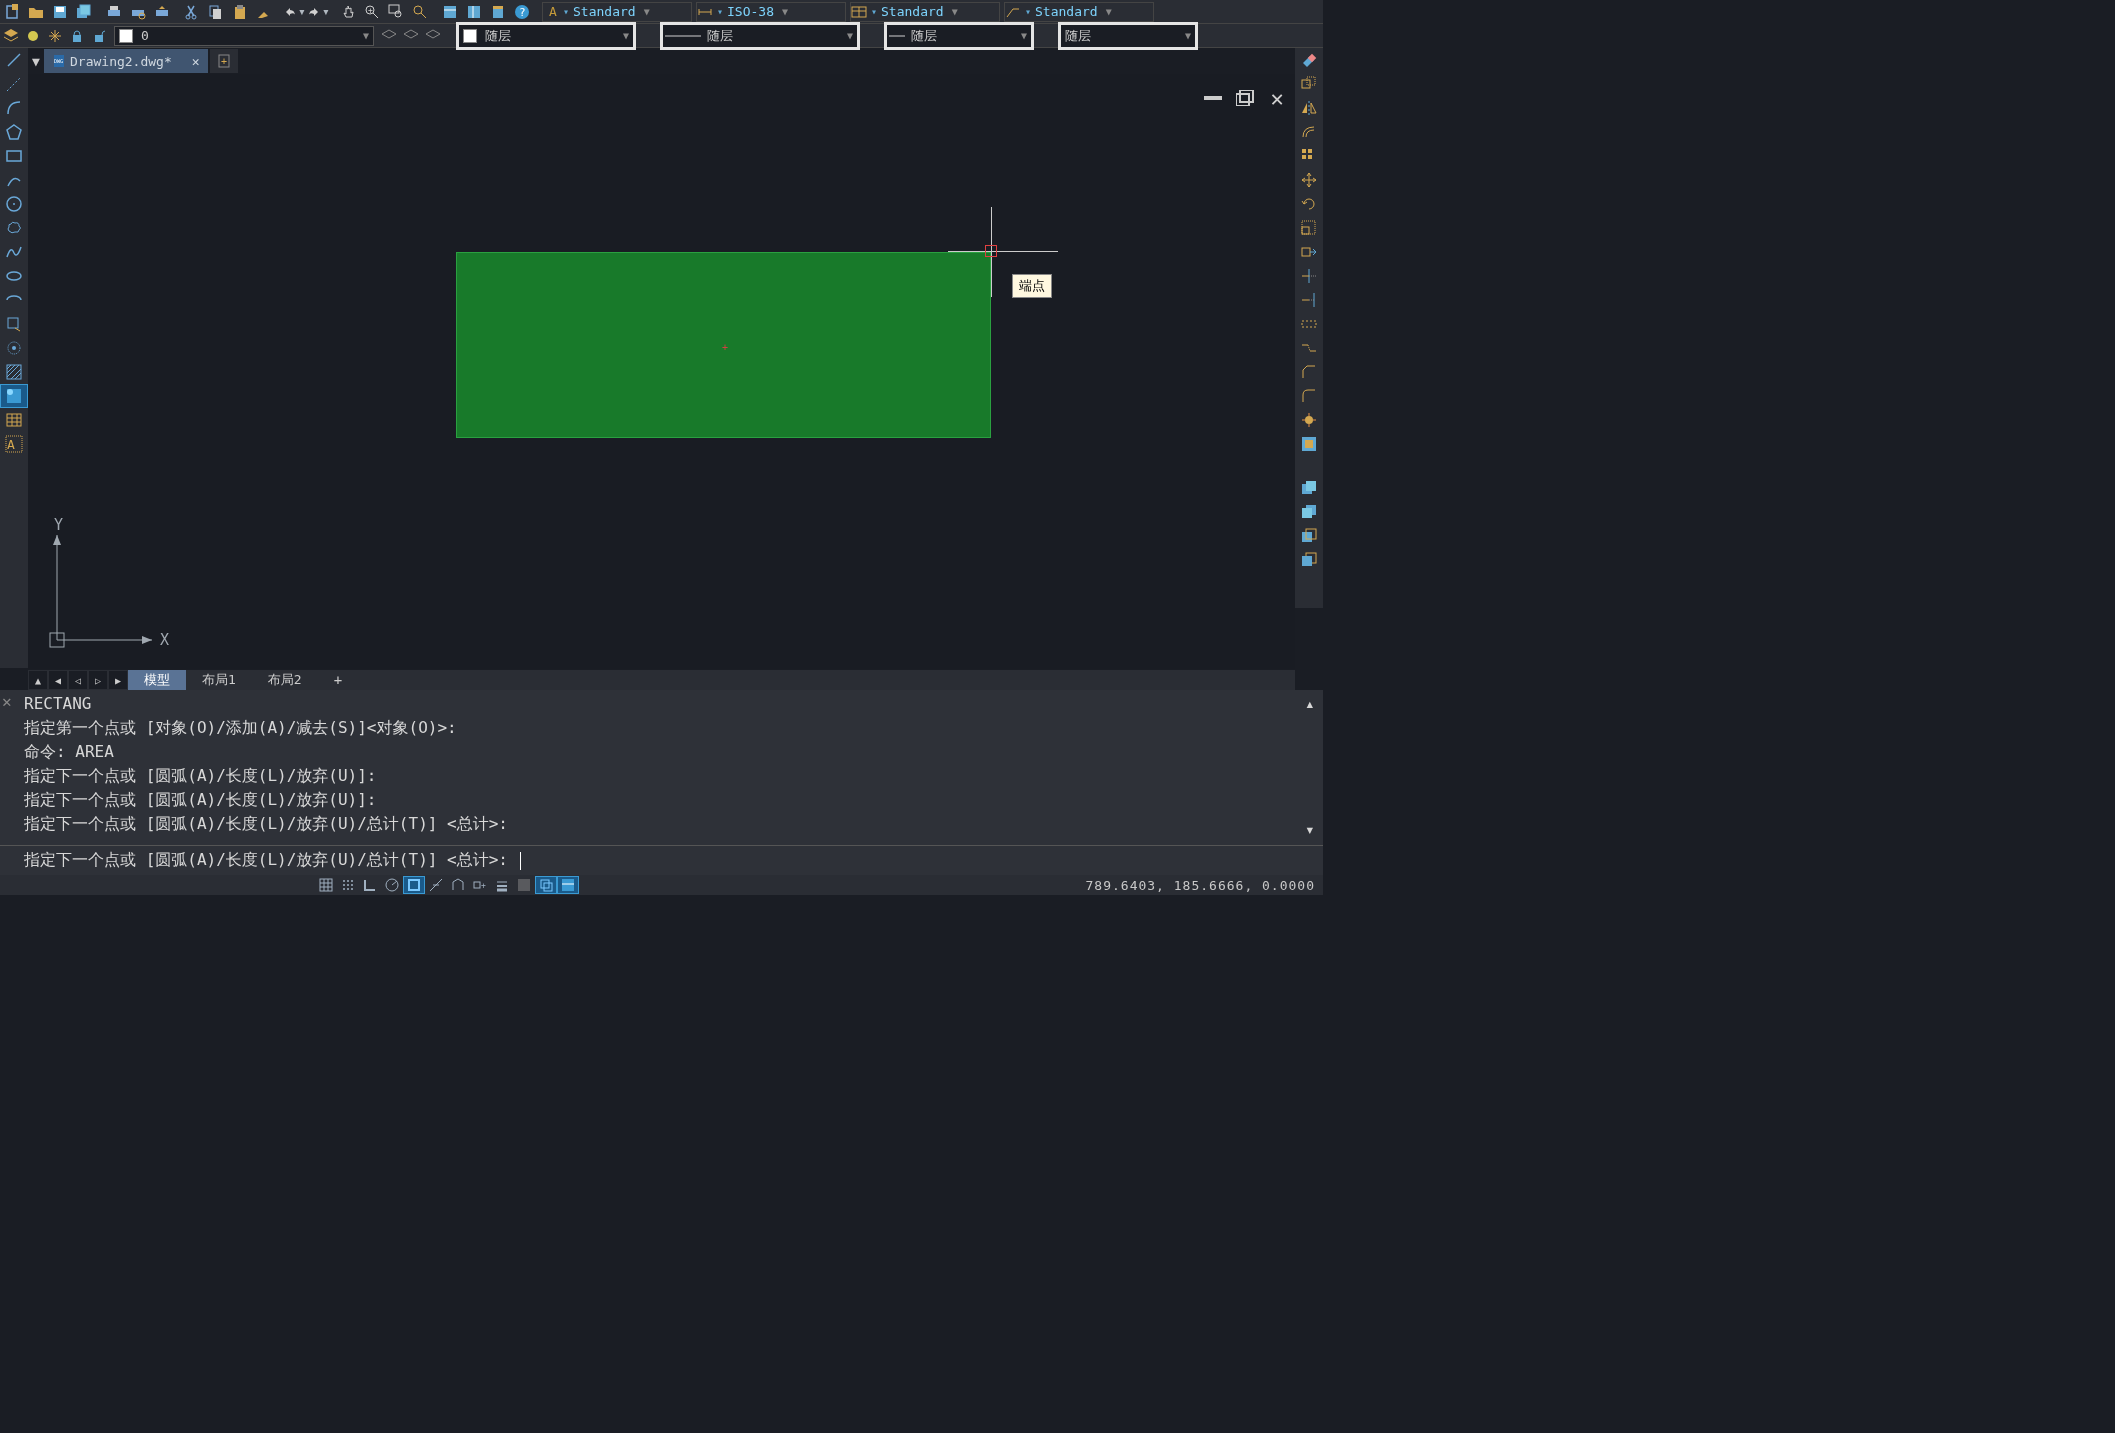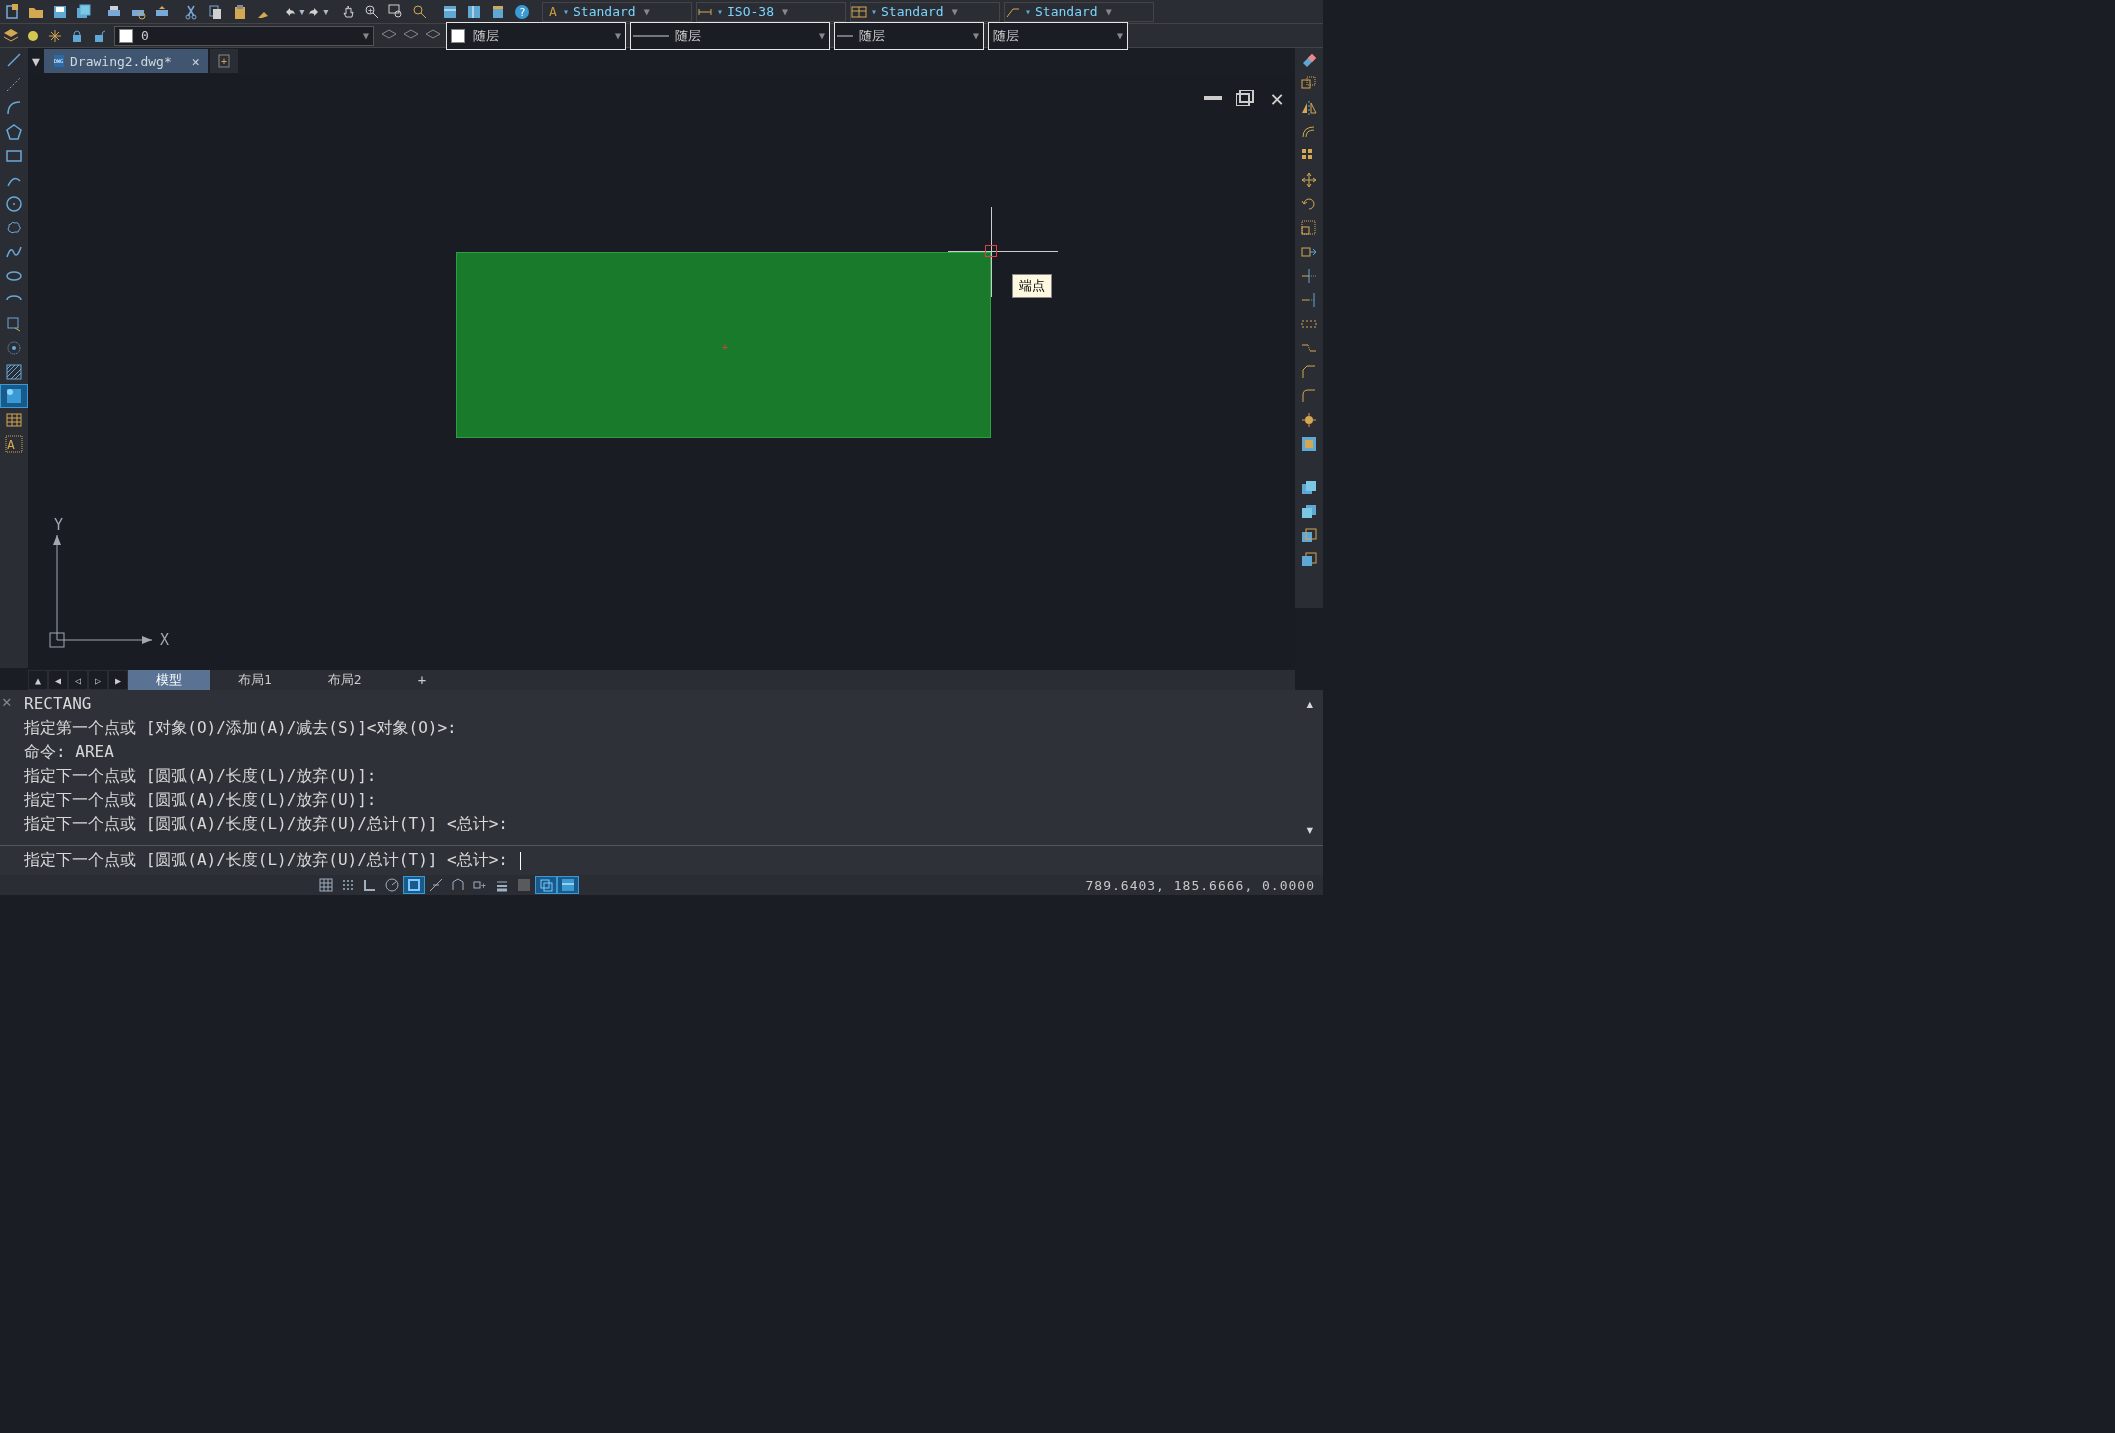--- a/index.html
+++ b/index.html
@@ -91,23 +91,23 @@
   border: 1px solid #888;
 }
 .layer-combo .lc-text { flex: 1; padding: 0 4px; }
 .layer-combo .lc-arrow { padding: 0 4px; color: #888; font-size: 10px; }
 
 .prop-combo {
   display: flex;
   align-items: center;
   background: #1a1d24;
   height: 28px;
-  border: 1px solid #e5e5e5;
+  border: 3px solid #e5e5e5;
   min-width: 180px;
-  margin: 0 2px;
+  margin: 0 12px;
 }
 .prop-combo .pc-swatch {
   width: 14px; height: 14px; margin: 0 4px;
 }
 .prop-combo .pc-text { flex: 1; padding: 0 4px; }
 .prop-combo .pc-arrow { padding: 0 4px; color: #888; font-size: 10px; }
 
 
 .left-toolbar {
   position: absolute;
@@ -285,21 +285,21 @@
   height: 18px;
   display: flex;
   align-items: center;
   justify-content: center;
   cursor: pointer;
   background: #1a1d24;
   margin: 0 1px;
   font-size: 10px;
 }
 .layout-tab {
-  padding: 0 28px;
+  padding: 0 16px;
   height: 20px;
   display: flex;
   align-items: center;
   cursor: pointer;
   background: #2a2d34;
   color: #ccc;
 }
 .layout-tab.active { background: #5a7395; color: #fff; }
 .layout-tab.add { color: #ccc; font-size: 14px; }
 

